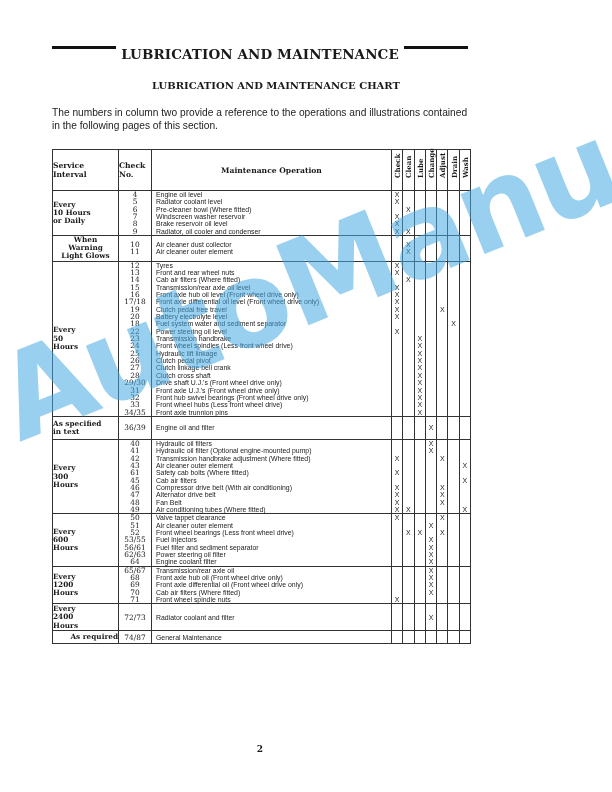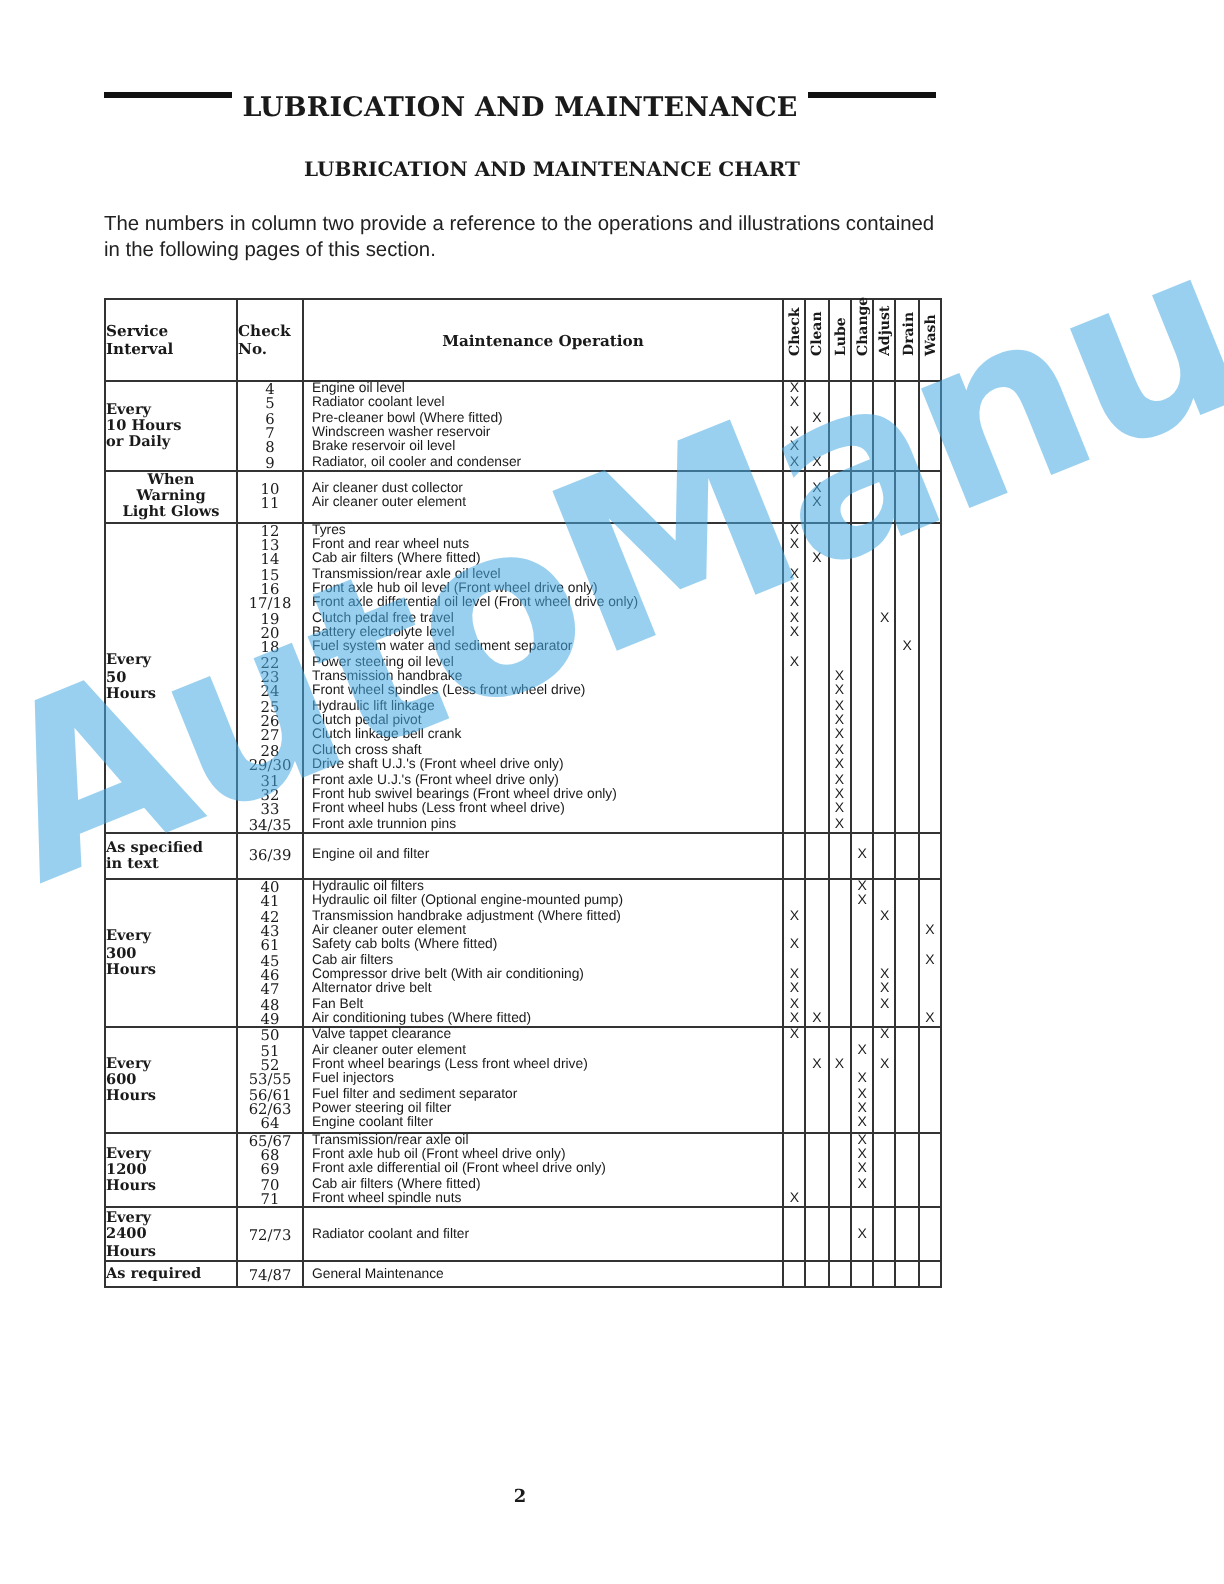--- a/index.html
+++ b/index.html
@@ -754,21 +754,21 @@
           <div class="line"></div>
         </td>
         <td class="xc">
           <div class="line"></div>
         </td>
         <td class="xc">
           <div class="line"></div>
         </td>
       </tr>
       <tr class="g-single">
-        <td class="int" style="height: 12px;">As required</td>
+        <td class="int" style="height: 12px; text-align: right;">As required</td>
         <td class="no">
           <div class="line">74/87</div>
         </td>
         <td class="op">
           <div class="line">General Maintenance</div>
         </td>
         <td class="xc">
           <div class="line"></div>
         </td>
         <td class="xc">

